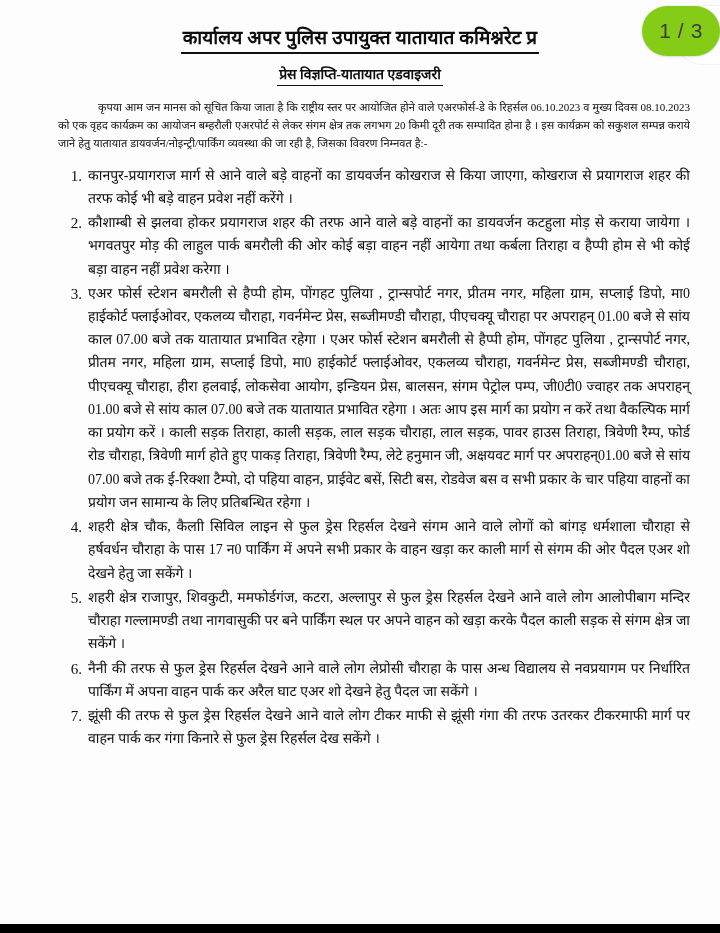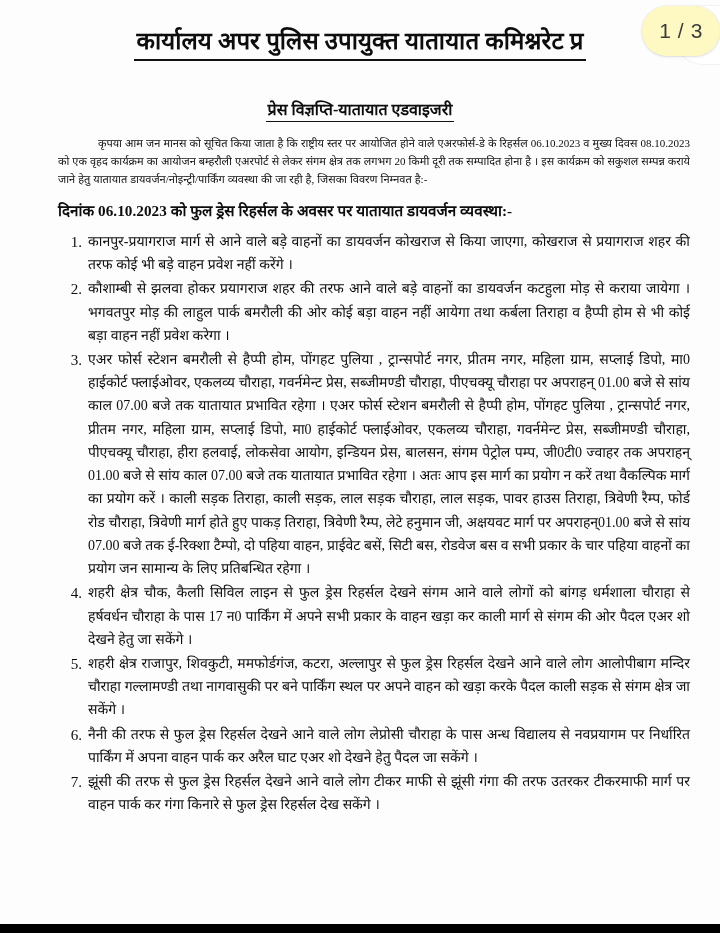--- a/index.html
+++ b/index.html
@@ -42,60 +42,59 @@
     border-radius: 30px;
     background: #ffffff;
     box-shadow: 0 0 0 1px rgba(0,0,0,0.045);
   }
   .page-pill {
     position: relative;
     min-width: 74px;
     height: 50px;
     padding: 0 17px;
     border-radius: 26px;
-    background: #fef9c3;
+    background: #84cc16;
     box-shadow: 0 1px 3px rgba(0,0,0,0.10), 0 0 0 1px rgba(0,0,0,0.035);
     display: flex;
     align-items: center;
     justify-content: center;
     font-family: "Liberation Sans", "DejaVu Sans", sans-serif;
     font-size: 21px;
     letter-spacing: 0.6px;
     color: #3c3c3c;
     box-sizing: border-box;
   }
 
   
   .doc-header {
     text-align: center;
     padding-top: 26px;
   }
   .doc-title {
     display: inline-block;
-    font-size: 24px;
+    font-size: 19px;
     font-weight: bold;
     line-height: 1.28;
     letter-spacing: 0.1px;
     border-bottom: 2.1px solid #111;
     padding: 0 2px 2px 2px;
     white-space: nowrap;
   }
   .doc-subtitle-row {
     text-align: center;
     margin-top: 11px;
   }
   .doc-subtitle {
     display: inline-block;
-    font-size: 16px;
+    font-size: 14px;
     font-weight: bold;
     line-height: 1.25;
     border-bottom: 1.4px solid #111;
     padding: 0 2px 1px 2px;
     white-space: nowrap;
-    margin-top: 28px;
   }
 
   
   .doc-body {
     margin: 0 auto;
     padding: 0 30px 0 58px;
     box-sizing: border-box;
   }
 
   .intro-para {
@@ -171,21 +170,20 @@
     <div class="doc-title">कार्यालय अपर पुलिस उपायुक्त यातायात कमिश्नरेट प्र</div>
     <div class="doc-subtitle-row">
       <div class="doc-subtitle">प्रेस विज्ञप्ति-यातायात एडवाइजरी</div>
     </div>
   </div>
 
   <div class="doc-body">
 
     <p class="intro-para">कृपया आम जन मानस को सूचित किया जाता है कि  राष्ट्रीय स्तर पर आयोजित होने वाले एअरफोर्स-डे के रिहर्सल 06.10.2023 व मुख्य दिवस 08.10.2023 को एक वृहद कार्यक्रम का आयोजन बम्हरौली एअरपोर्ट से लेकर संगम क्षेत्र तक लगभग 20 किमी दूरी तक सम्पादित होना है । इस कार्यक्रम को सकुशल सम्पन्न कराये जाने हेतु यातायात डायवर्जन/नोइन्ट्री/पार्किंग व्यवस्था की जा रही है,  जिसका विवरण निम्नवत है:-</p>
 
-    <div class="section-heading">दिनांक 06.10.2023 को फुल ड्रेस रिहर्सल के अवसर पर यातायात डायवर्जन व्यवस्था:-</div>
 
     <ol class="advisory-list">
       <li>
         <span class="li-text">कानपुर-प्रयागराज मार्ग से आने वाले बड़े वाहनों का डायवर्जन कोखराज से किया जाएगा,  कोखराज से प्रयागराज शहर की तरफ कोई भी बड़े वाहन प्रवेश नहीं करेंगे ।</span>
       </li>
       <li>
         <span class="li-text">कौशाम्बी से झलवा होकर प्रयागराज शहर की तरफ आने वाले बड़े वाहनों का डायवर्जन कटहुला मोड़ से कराया जायेगा ।भगवतपुर मोड़ की  लाहुल पार्क बमरौली की ओर कोई बड़ा वाहन नहीं आयेगा तथा कर्बला तिराहा व हैप्पी होम से भी कोई बड़ा वाहन नहीं प्रवेश करेगा ।</span>
       </li>
       <li>
         <span class="li-text">एअर फोर्स स्टेशन बमरौली से हैप्पी होम, पोंगहट पुलिया , ट्रान्सपोर्ट नगर, प्रीतम नगर, महिला ग्राम, सप्लाई डिपो, मा0 हाईकोर्ट फ्लाईओवर, एकलव्य चौराहा, गवर्नमेन्ट प्रेस, सब्जीमण्डी चौराहा, पीएचक्यू चौराहा पर अपराहन् 01.00 बजे से सांय काल 07.00 बजे तक यातायात प्रभावित रहेगा । एअर फोर्स स्टेशन बमरौली से हैप्पी होम, पोंगहट पुलिया , ट्रान्सपोर्ट नगर, प्रीतम नगर, महिला ग्राम, सप्लाई डिपो, मा0 हाईकोर्ट फ्लाईओवर, एकलव्य चौराहा, गवर्नमेन्ट प्रेस, सब्जीमण्डी चौराहा, पीएचक्यू चौराहा, हीरा हलवाई, लोकसेवा आयोग, इन्डियन प्रेस, बालसन, संगम पेट्रोल पम्प, जी0टी0 ज्वाहर तक अपराहन् 01.00 बजे से सांय काल 07.00 बजे तक यातायात प्रभावित रहेगा । अतः आप इस मार्ग का प्रयोग न करें तथा वैकल्पिक मार्ग का प्रयोग करें । काली सड़क तिराहा, काली सड़क, लाल सड़क चौराहा, लाल सड़क, पावर हाउस तिराहा, त्रिवेणी रैम्प, फोर्ड रोड चौराहा, त्रिवेणी मार्ग होते हुए पाकड़ तिराहा, त्रिवेणी रैम्प, लेटे हनुमान जी, अक्षयवट मार्ग पर अपराहन्01.00 बजे से सांय 07.00 बजे तक ई-रिक्शा टैम्पो, दो पहिया वाहन, प्राईवेट बसें, सिटी बस, रोडवेज बस व सभी प्रकार के चार पहिया वाहनों का प्रयोग जन सामान्य के लिए प्रतिबन्धित रहेगा ।</span>

